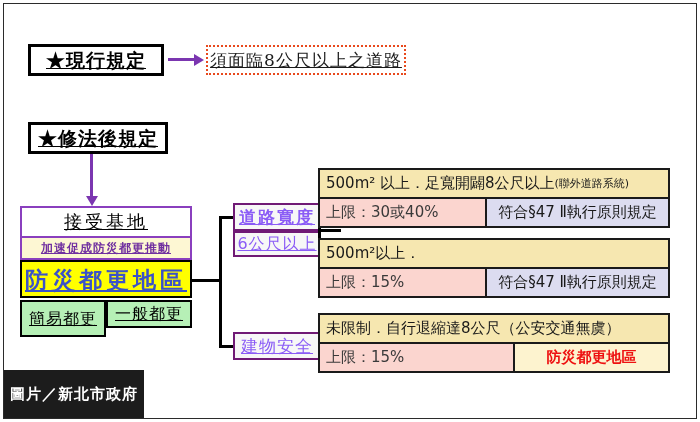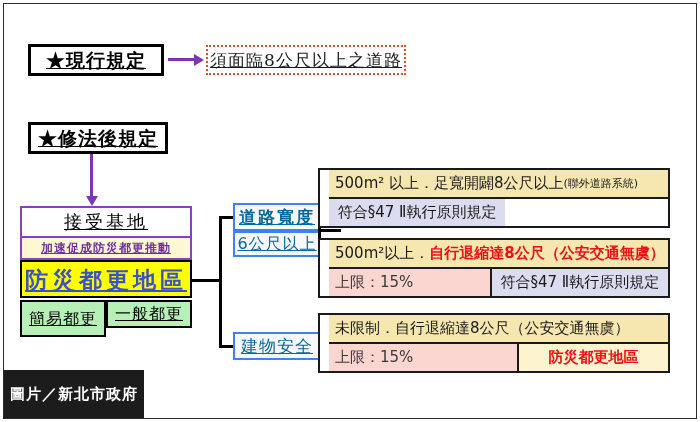--- a/index.html
+++ b/index.html
@@ -91,39 +91,38 @@
   .green-box {
     border: 2px solid #000000;
     background: #b6f0b6;
     color: #000000;
     font-family: "DejaVu Sans", "Liberation Sans", sans-serif;
     letter-spacing: 1px;
   }
 
   
   .tree-box {
-    border: 2px solid #3b82f6;
+    border: 2px solid #701a75;
     background: #f7f7f7;
-    color: #0369a1;
+    color: #8b5cf6;
     font-family: "DejaVu Sans", "Liberation Sans", sans-serif;
     letter-spacing: 1px;
     text-align: center;
   }
   .tree-box.bold {
     font-weight: bold;
     letter-spacing: 2px;
   }
 
   
   .info-group {
     position: absolute;
     box-sizing: border-box;
     border: 2px solid #1a1a1a;
     background: #ffffff;
-    padding-left: 9px;
   }
   .info-row {
     display: flex;
     box-sizing: border-box;
     width: 100%;
   }
   .info-row.top {
     background: #f6e7b0;
     border-bottom: 2px solid #1a1a1a;
   }
@@ -255,31 +254,33 @@
   <div class="line-h" style="left:321px; top:345px; width:20px; height:3px;"></div>
 
   <div class="info-group" style="left:318px; top:168px; width:352px; height:60px;">
     <div class="info-row top" style="height:29px;">
       <div class="cell cell-yellow" style="width:100%; font-size:15px;">
         <span>500m² 以上．足寬開闢8公尺以上</span>
           <span class="small-paren">(聯外道路系統)</span>
       </div>
     </div>
     <div class="info-row" style="height:27px;">
+      <div class="cell cell-pink sep-right" style="width:48%; font-size:15px;">
+        <span>上限：30或40%</span>
+      </div>
       <div class="cell cell-lav" style="width:52%; justify-content:center; font-size:15px;">
         <span>符合§47 Ⅱ執行原則規定</span>
       </div>
     </div>
   </div>
 
   <div class="info-group" style="left:318px; top:238px; width:352px; height:60px;">
     <div class="info-row top" style="height:29px;">
       <div class="cell cell-yellow" style="width:100%; font-size:15px;">
         <span>500m²以上．</span>
-          <span class="red-text">自行退縮達8公尺（公安交通無虞）</span>
       </div>
     </div>
     <div class="info-row" style="height:27px;">
       <div class="cell cell-pink sep-right" style="width:48%; font-size:15px;">
         <span>上限：15%</span>
       </div>
       <div class="cell cell-lav" style="width:52%; justify-content:center; font-size:15px;">
         <span>符合§47 Ⅱ執行原則規定</span>
       </div>
     </div>

